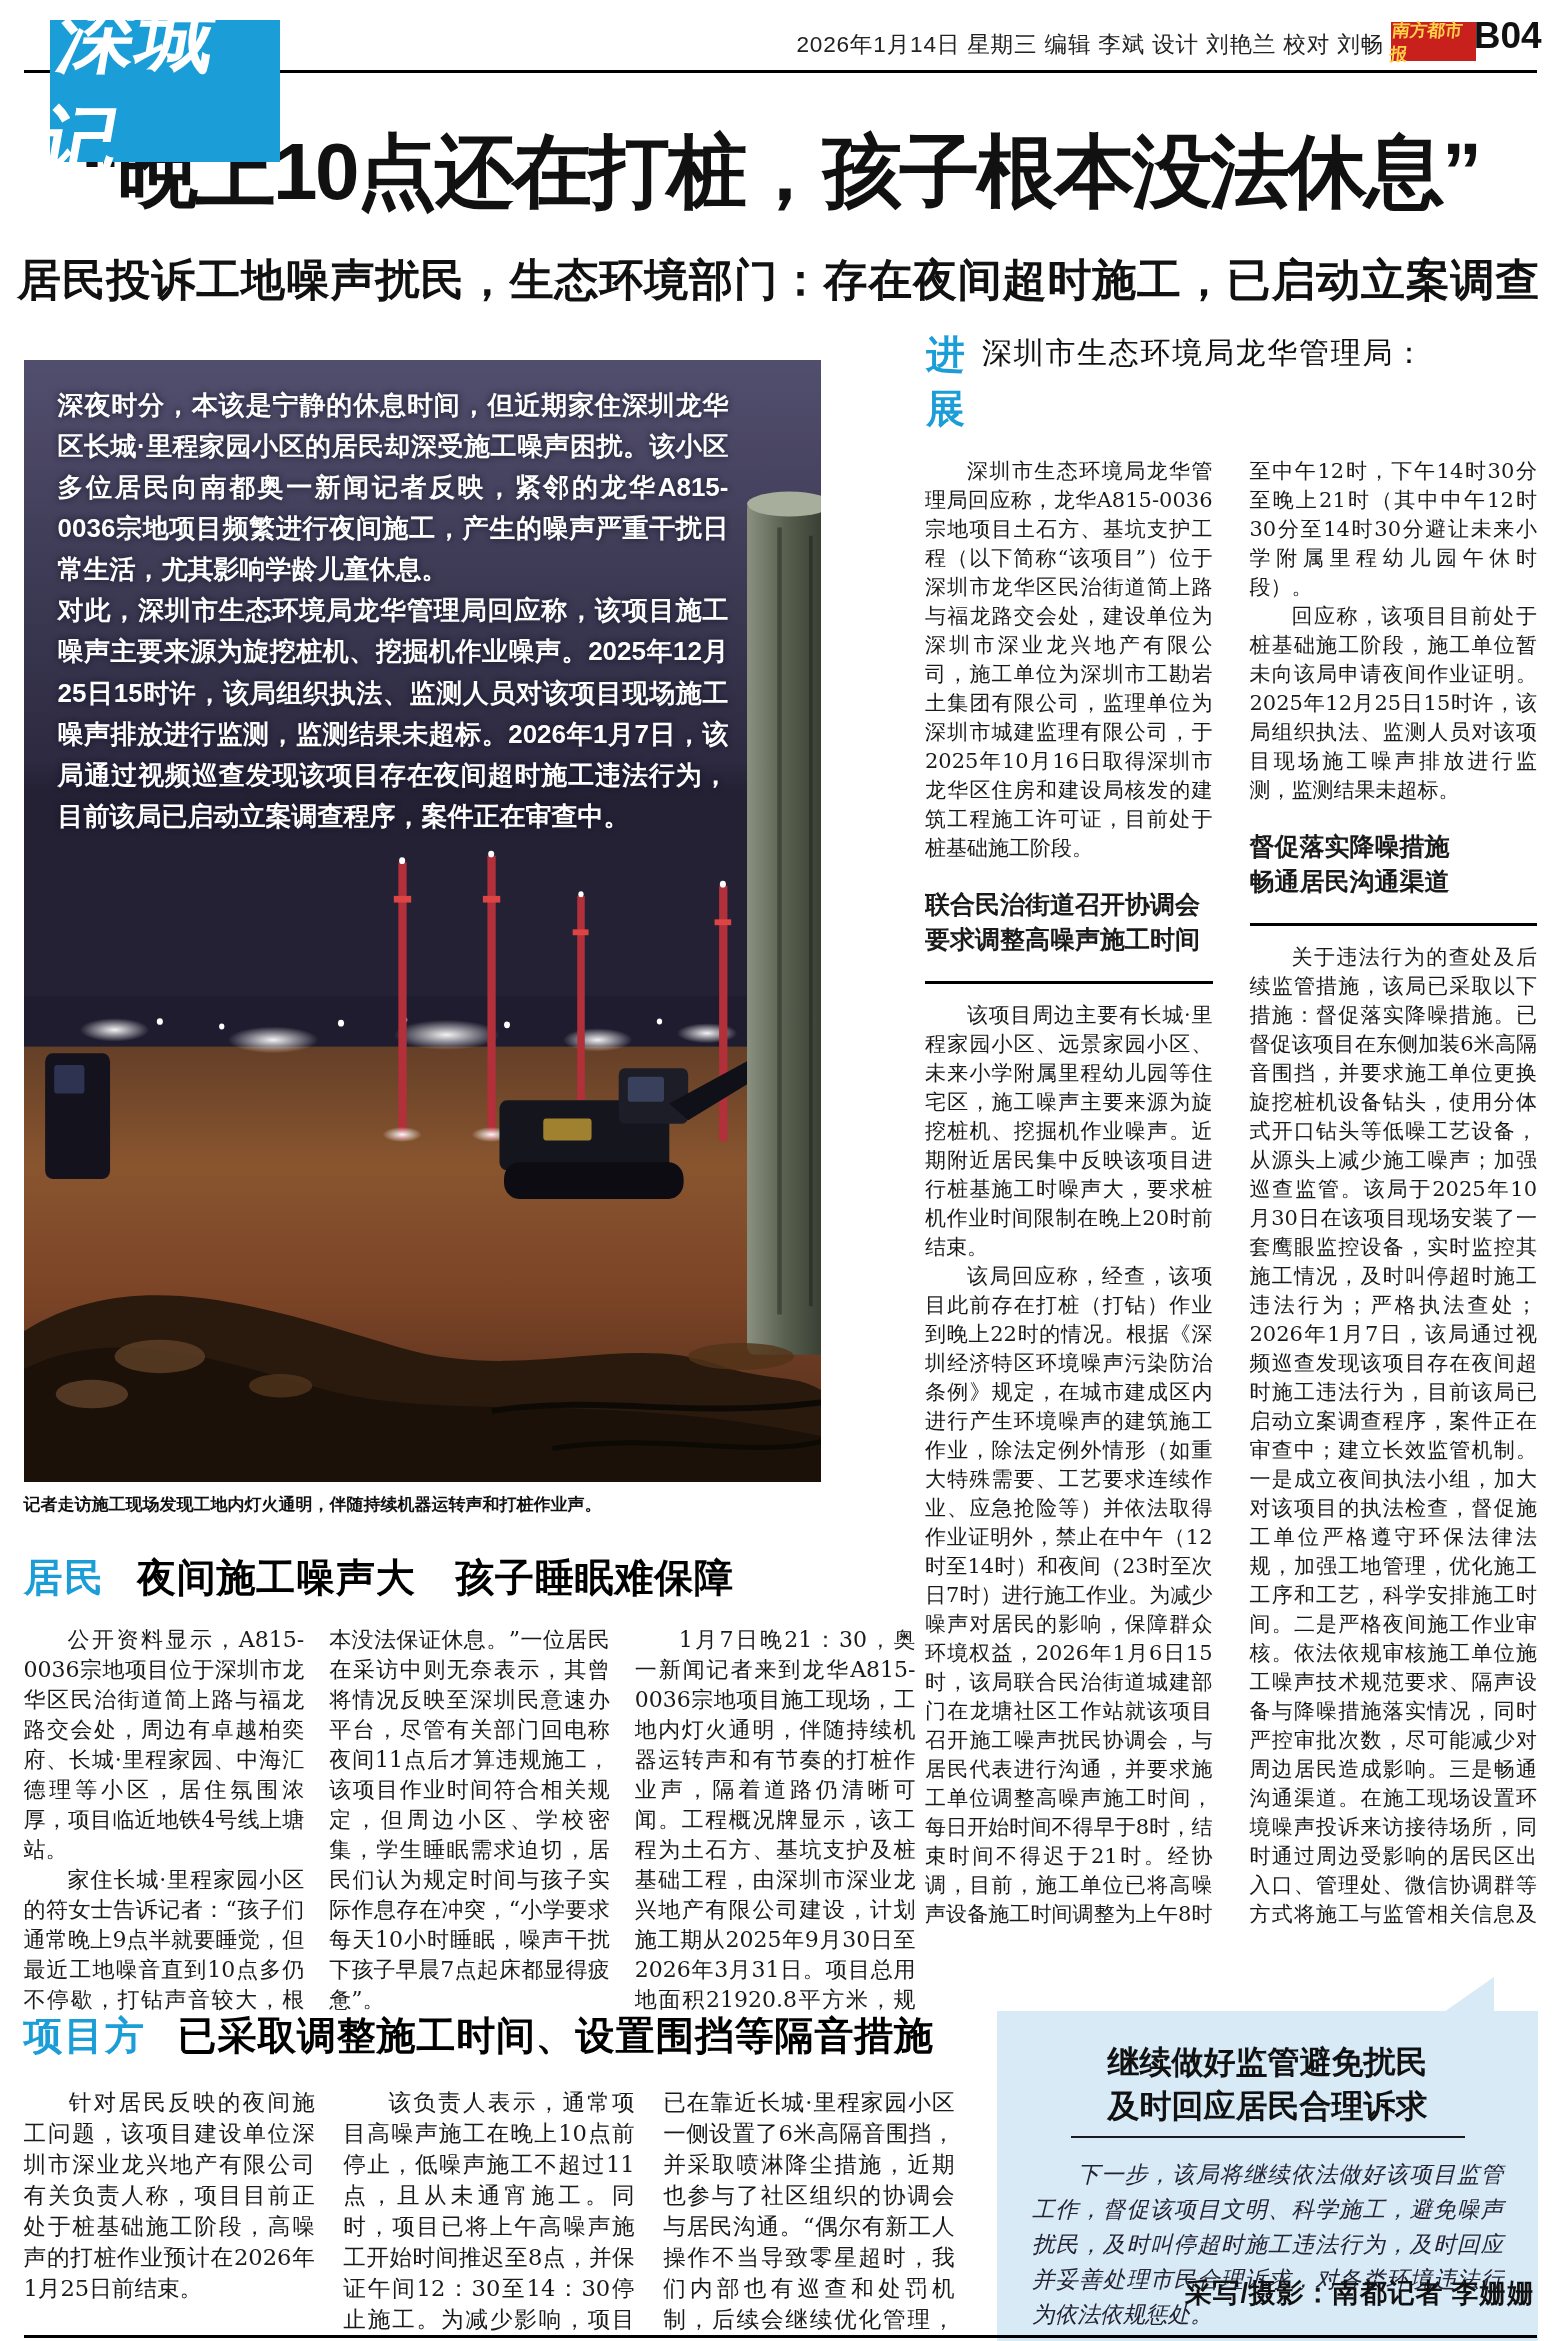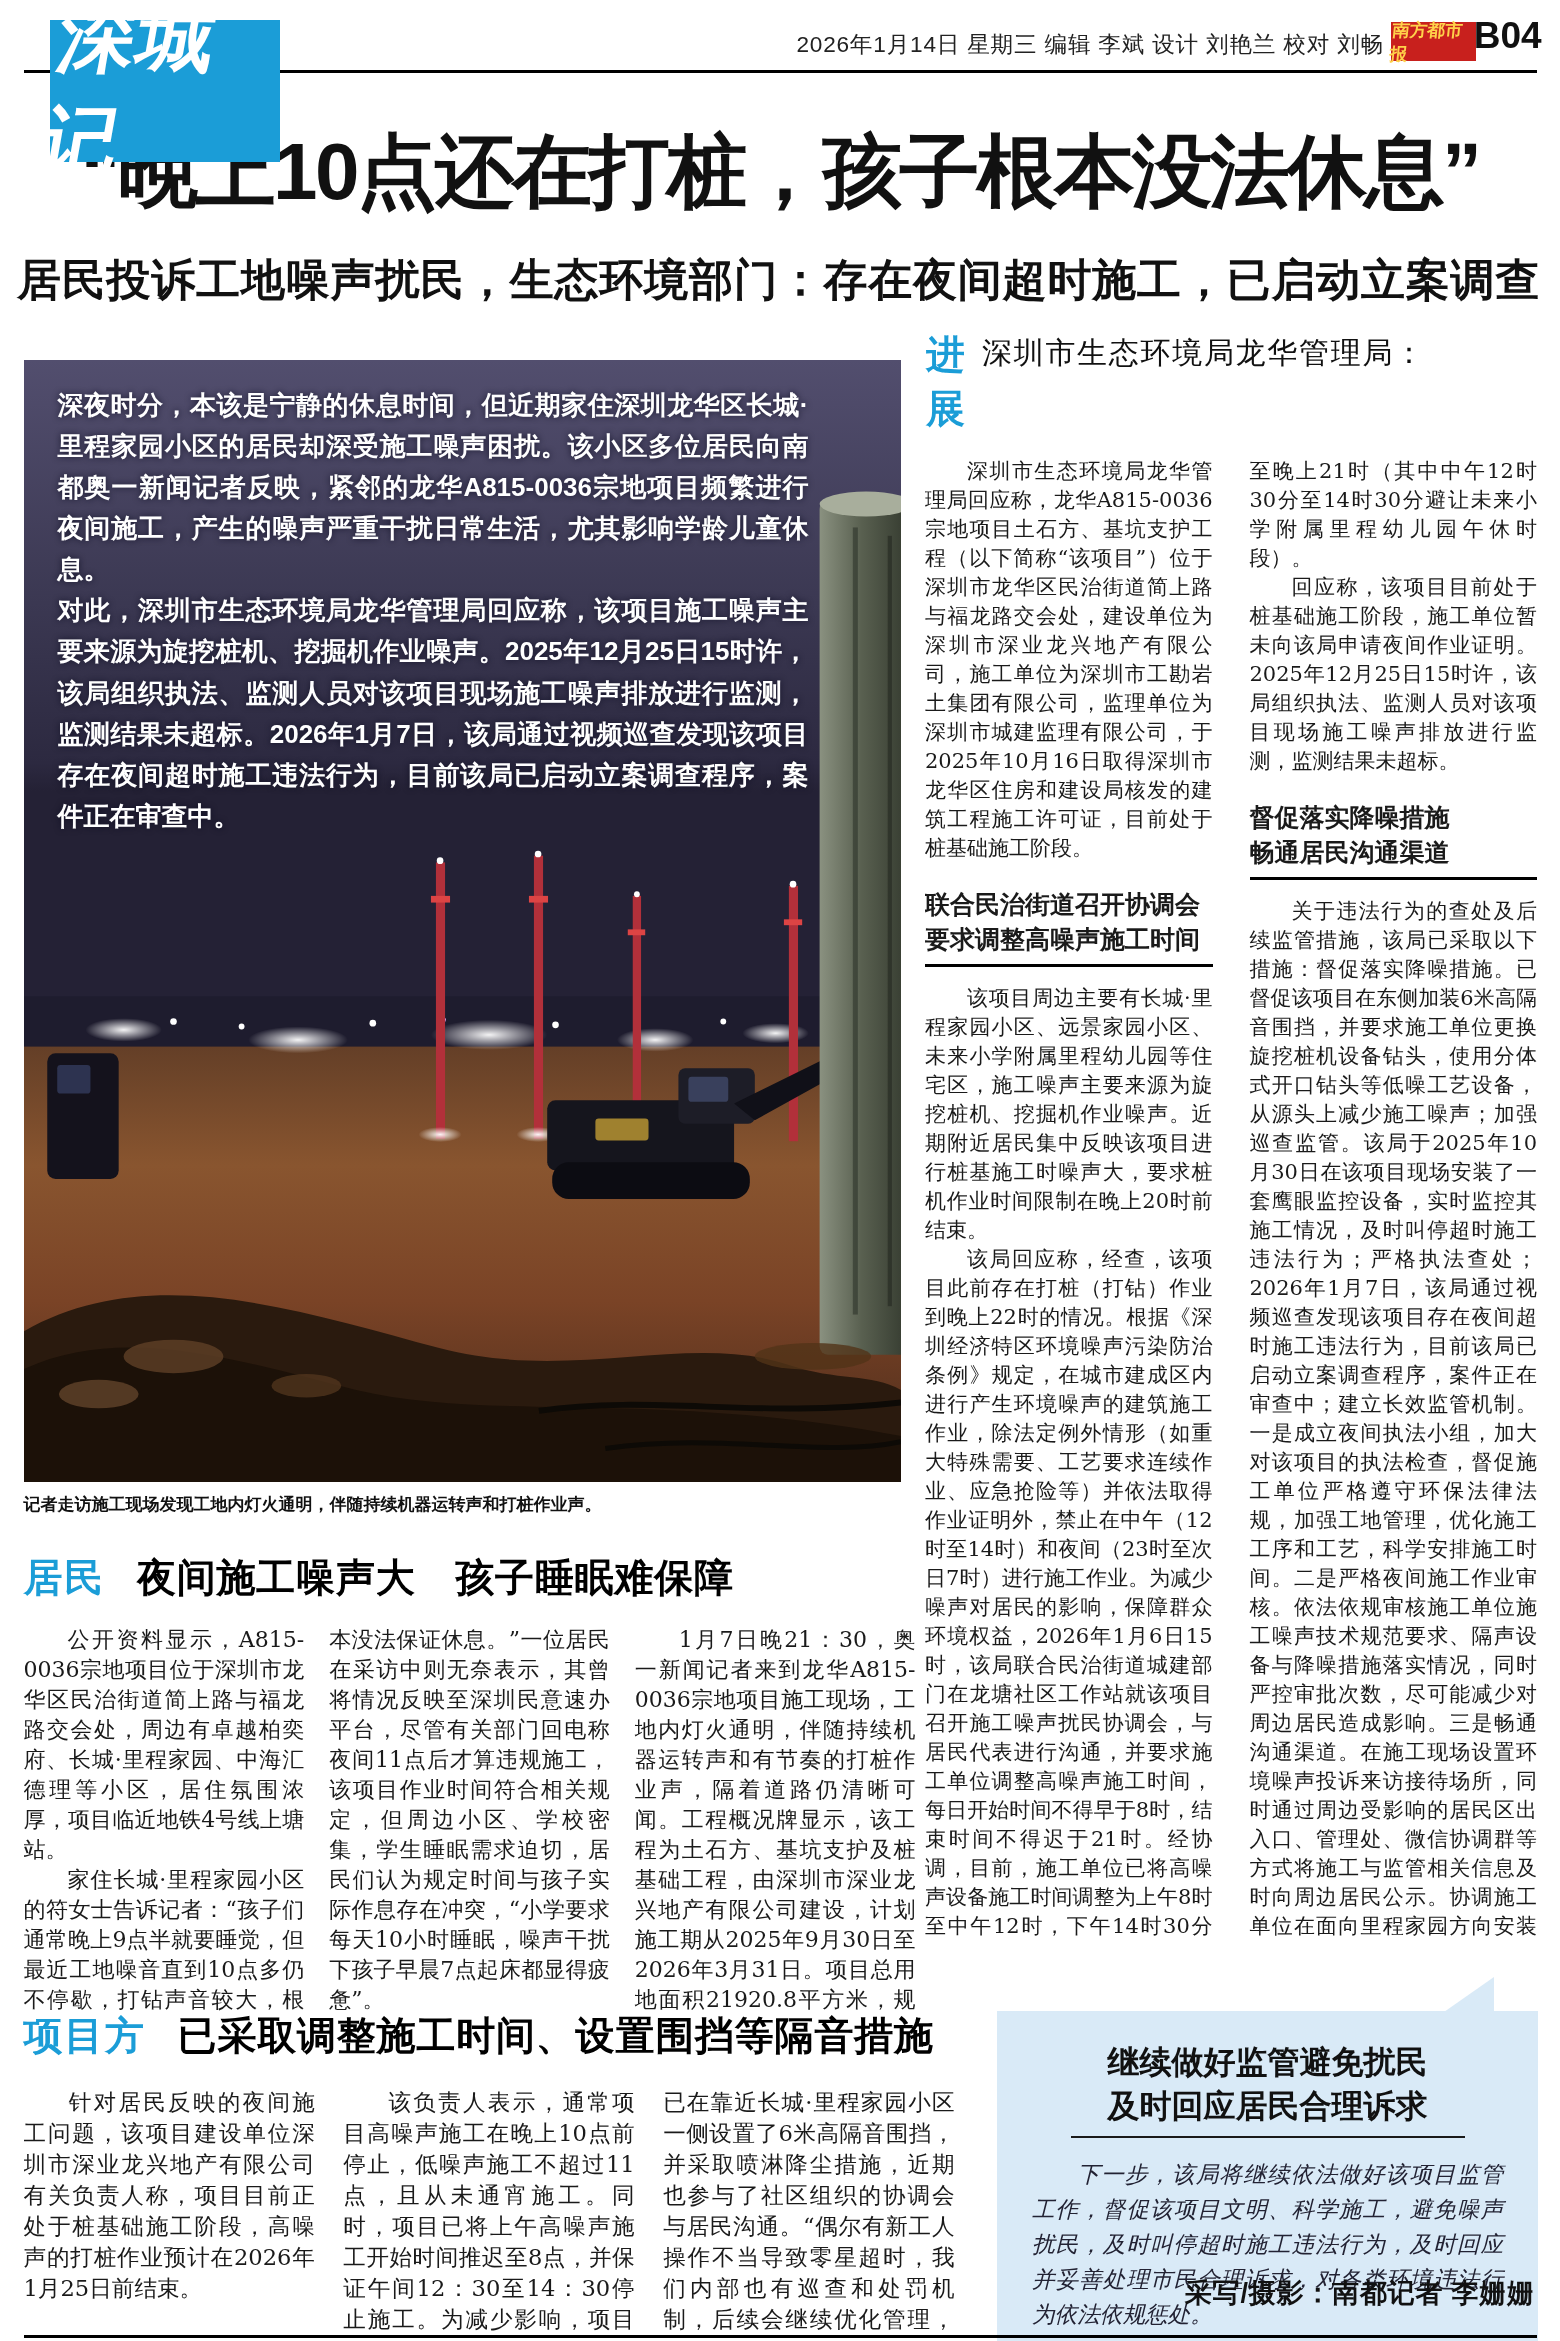--- a/index.html
+++ b/index.html
@@ -13,21 +13,21 @@
   .dateline{position:absolute;top:28.5px;right:176px;font-size:22.6px;color:#222;letter-spacing:0.8px;}
   .paper-logo{position:absolute;top:22px;right:84px;width:85px;height:39px;background:#c8201d;
               display:flex;align-items:center;justify-content:center;}
   .paper-logo span{color:#ffd24a;font-size:17.6px;font-weight:900;transform:skewX(-6deg);letter-spacing:0px;}
   .page-no{position:absolute;top:15px;right:18.4px;font-size:37px;font-weight:900;}
   
   .main-head{position:absolute;left:8.4px;right:8.4px;top:119px;text-align:center;
              font-size:80px;font-weight:900;letter-spacing:-2.5px;white-space:nowrap;}
   .sub-head{position:absolute;left:17px;top:251px;font-size:44px;font-weight:700;letter-spacing:0.8px;white-space:nowrap;}
   
-  .photo{position:absolute;left:23.5px;top:360px;width:877px;height:1122px;overflow:hidden;background:#2c2940;}
+  .photo{position:absolute;left:23.5px;top:360px;width:797px;height:1122px;overflow:hidden;background:#2c2940;}
   .photo svg{position:absolute;left:0;top:0;width:100%;height:100%;}
   .photo-text{position:absolute;left:34px;right:92px;top:25px;z-index:2;color:#fff;
               font-size:26px;line-height:1.58;font-weight:700;text-align:justify;
               text-shadow:0 0 6.7px rgba(10,10,30,.8);}
   .photo-text p{margin:0;}
   .caption{position:absolute;left:23.5px;top:1493px;width:921px;font-size:17px;font-weight:700;}
   
   .sec-head{position:absolute;display:flex;align-items:center;gap:32px;}
   .sec-tag{color:#1b9dd7;font-size:39px;font-weight:900;letter-spacing:1.7px;}
   .sec-title{color:#000;font-size:39px;font-weight:900;letter-spacing:0.8px;}
@@ -44,21 +44,21 @@
                 font-size:22.6px;line-height:31px;}
   
   .prog-tag{position:absolute;left:923px;top:328px;width:45px;color:#1b9dd7;
             font-size:39px;font-weight:900;line-height:54px;text-align:center;}
   .prog-kicker{position:absolute;left:982px;top:333px;font-size:30px;letter-spacing:1.7px;color:#111;}
   .prog-head{position:absolute;left:982px;top:379px;font-size:39px;font-weight:900;letter-spacing:0.8px;}
   .progress-body{position:absolute;left:925px;top:457px;width:612px;height:1487px;
                  column-count:2;column-gap:37px;column-fill:auto;overflow:hidden;
                  font-size:21px;line-height:29px;}
   .progress-body h3{font-family:"Liberation Sans",sans-serif;font-size:25px;line-height:35px;
-                    font-weight:900;margin:23.5px 0 17px;padding-bottom:7px;border-bottom:3.4px solid #000;
+                    font-weight:900;margin:23.5px 0 17px;padding-bottom:24px;border-bottom:3.4px solid #000;
                     text-indent:0;text-align:left;}
   
   .bubble{position:absolute;left:997px;top:1987px;width:541px;height:332px;background:#d9eaf7;margin-top:24px;}
   .bubble-tail{position:absolute;top:-34px;right:44px;width:0;height:0;
                border-left:50px solid transparent;border-bottom:35px solid #d9eaf7;}
   .bubble-titles{margin-top:28.5px;text-align:center;}
   .bubble-titles .t{display:inline-block;font-size:32px;font-weight:900;line-height:44px;
                     border-bottom:0;}
   .bubble-underline{width:394px;height:2.5px;background:#1a1a1a;margin:8.4px auto 18.4px;}
   .bubble-body{padding:0 35px;font-family:"DejaVu Serif",serif;font-style:italic;

